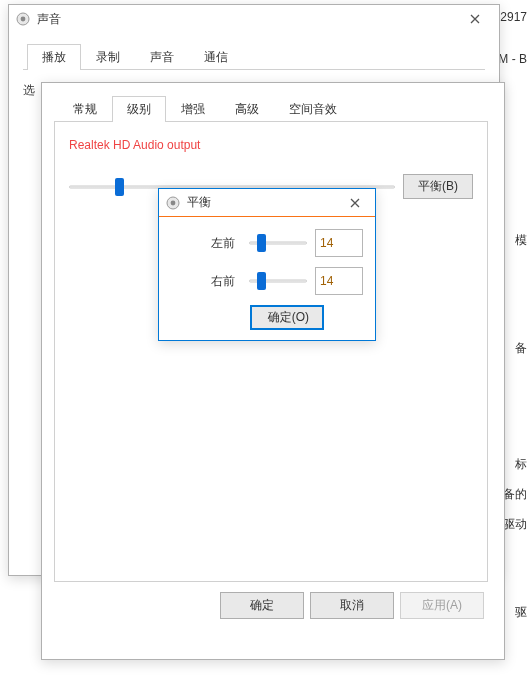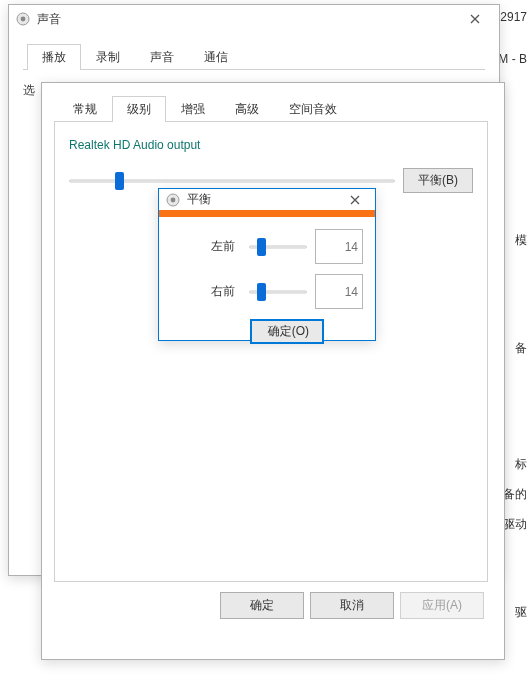--- a/index.html
+++ b/index.html
@@ -24,36 +24,36 @@
   #sound-select-row .lbl { color: #333; width: 18px; }
 
   
   .frag { position: absolute; right: 0; color: #333; white-space: nowrap; }
 
   
   #prop-win { left: 41px; top: 82px; width: 464px; height: 578px; }
   #prop-win .body { padding: 12px 16px 0 12px; height: calc(100% - 28px); display: flex; flex-direction: column; }
   #prop-win .tabs { margin-bottom: 0; }
   #prop-inner { border: 1px solid #d0d0d0; border-top: none; flex: 1; padding: 16px 14px; }
-  .group-title { color: #0f766e; margin-bottom: 16px; }
+  .group-title { color: #ef4444; margin-bottom: 22px; }
   .slider-row { display: flex; align-items: center; gap: 8px; }
   .slider-row .track { position: relative; flex: 1; height: 20px; }
   .track-line { position: absolute; left: 0; right: 0; top: 50%; height: 3px; background: linear-gradient(#e9e9e9,#f6f6f6); border: 1px solid #c9c9c9; border-radius: 2px; transform: translateY(-50%); }
   .thumb { position: absolute; top: 1px; width: 9px; height: 18px; background: #0a6cd6; border-radius: 2px; }
-  .valbox { width: 56px; height: 35px; border: 1px solid #b6b6b6; background: #fff; text-align: right; padding: 1px 4px; color: #737373; }
+  .valbox { width: 56px; height: 28px; border: 1px solid #b6b6b6; background: #fff; padding: 1px 4px; color: #a16207; }
   .btn { background: #e9e9e9; border: 1px solid #aeaeae; padding: 3px 14px; color: #333; }
   .btn.default { border: 1px solid #0078d7; box-shadow: inset 0 0 0 1px #0078d7; }
   .btn.disabled { color: #a0a0a0; border-color: #d0d0d0; background: #f3f3f3; }
 
   #prop-actions { padding: 10px 4px 12px 4px; display: flex; justify-content: flex-end; gap: 6px; }
   #prop-actions .btn { width: 84px; text-align: center; padding: 4px 0; }
 
   
   #bal-win { left: 158px; top: 188px; width: 218px; height: 153px; border: 1px solid #0078d7; }
-  #bal-win .titlebar { border-bottom: 7px solid #f97316; }
+  #bal-win .titlebar { border-bottom: 1px solid #f97316; }
   #bal-body { padding: 12px 12px 10px 12px; margin-left: 40px; }
   .bal-row { display: flex; align-items: center; gap: 8px; margin-bottom: 10px; }
   .bal-row .lbl { width: 30px; color: #333; }
   .bal-row .track { position: relative; flex: 1; height: 20px; }
   .bal-row .valbox { width: 48px; }
   #bal-actions { display: flex; justify-content: center; }
   #bal-actions .btn { width: 74px; text-align: right; }
 
   svg { display: block; }
 </style>

